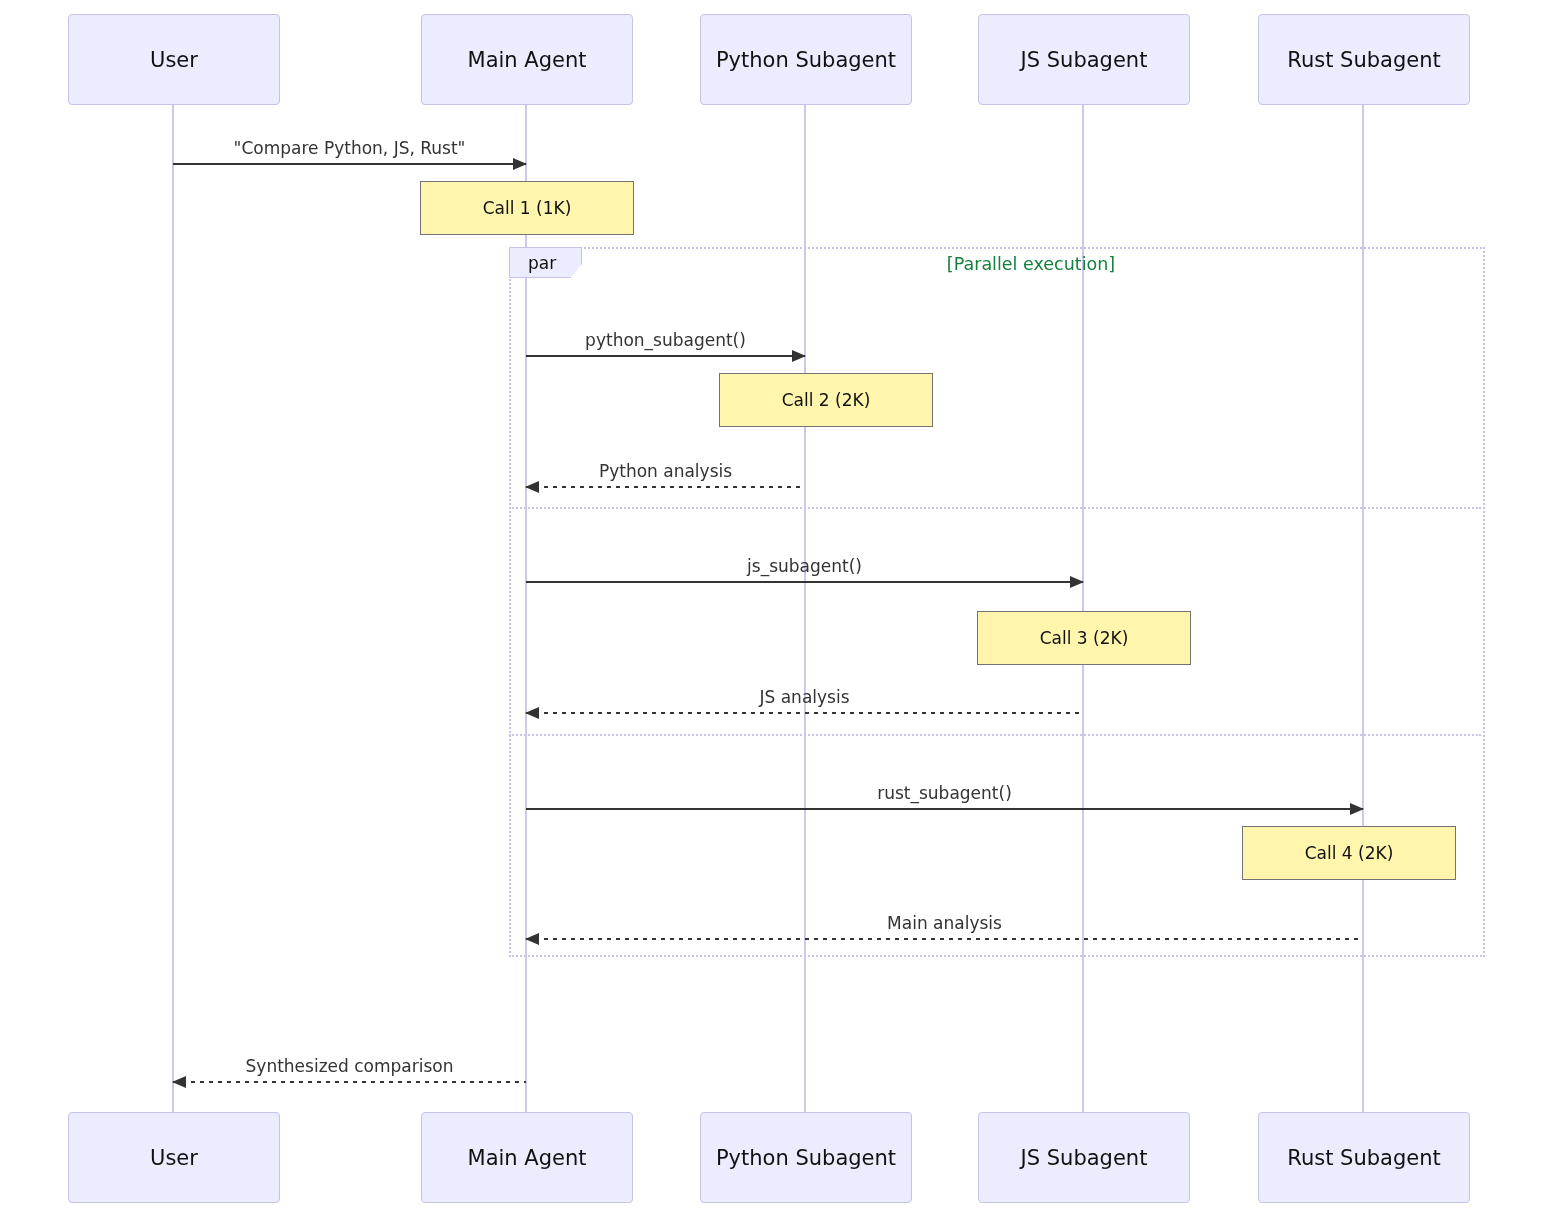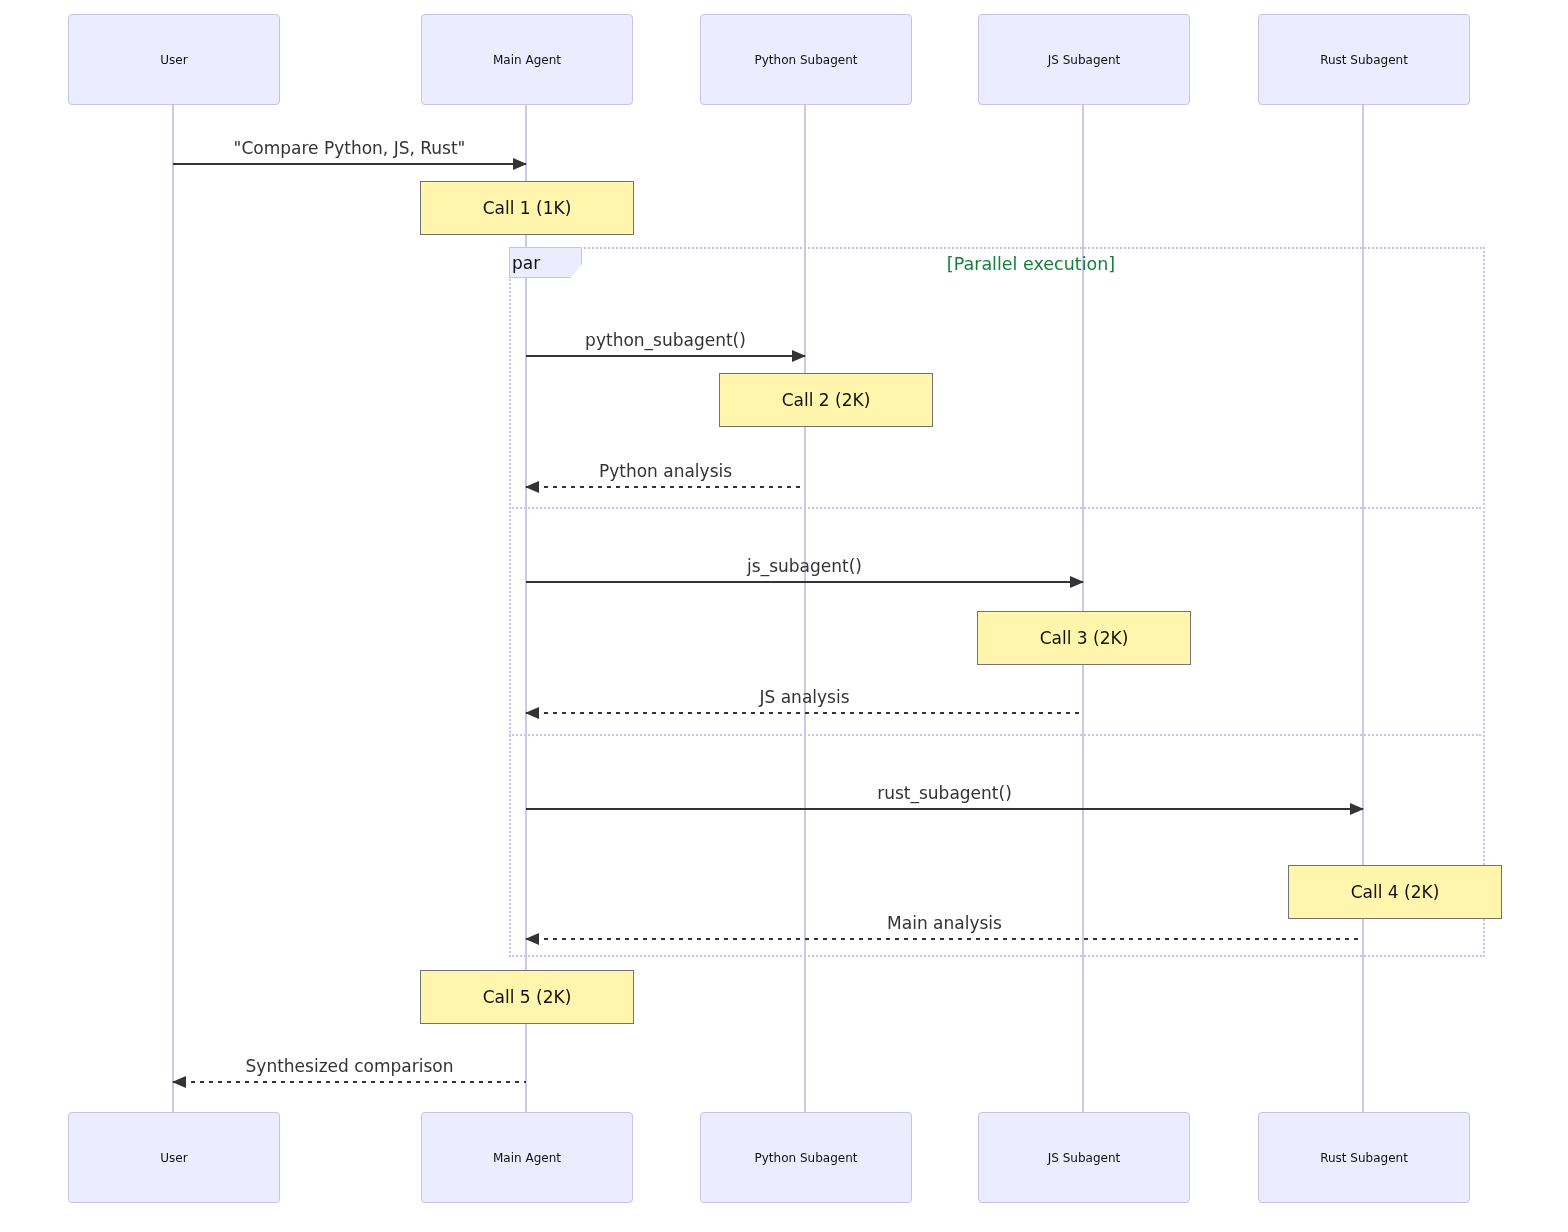--- a/index.html
+++ b/index.html
@@ -8,33 +8,33 @@
     font-family:"DejaVu Sans","Liberation Sans",sans-serif; color:#111;
     overflow:hidden;
   }
   
   .lifeline { position:absolute; top:103px; height:1009px; width:2px; background:#cfc6ea; z-index:1; }
   
   .actor {
     position:absolute; width:210px; height:89px; background:#ECECFF;
     border:1px solid #c6c2e9; border-radius:4px; z-index:4;
     display:flex; align-items:center; justify-content:center;
-    font-size:12px; color:#111;
+    font-size:21px; color:#111;
   }
   
   .par-frame { position:absolute; left:509px; top:247px; width:972px; height:706px;
     border:2px dotted #c9c1ee; z-index:2; }
   .par-divider { position:absolute; left:509px; width:972px; height:0;
     border-top:2px dotted #c9c1ee; z-index:2; }
   .par-label {
     position:absolute; left:509px; top:247px; width:73px; height:31px;
     background:#ECECFF; border:1px solid #c6c2e9; z-index:3;
     clip-path:polygon(0 0, 100% 0, 100% 55%, 84% 100%, 0 100%);
     display:flex; align-items:center; justify-content:flex-start;
-    padding-left:2px; box-sizing:border-box; font-size:17px; color:#111;
+    padding-left:18px; box-sizing:border-box; font-size:17px; color:#111;
   }
   .par-title { position:absolute; top:254px; left:1031px; transform:translateX(-50%);
     font-size:17.5px; color:#15803d; z-index:3; white-space:nowrap; }
   
   .msg { position:absolute; height:0; z-index:3; }
   .msg-line { position:absolute; left:0; right:0; top:-2px; height:2px; background:#333; }
   .msg-line.dashed { background:none;
     background-image:repeating-linear-gradient(90deg,#333 0 4px,transparent 4px 9px); }
   .head { position:absolute; top:-7px; width:0; height:0;
     border-top:6px solid transparent; border-bottom:6px solid transparent; }
@@ -114,29 +114,28 @@
     <div class="msg-line dashed"></div>
     <div class="head left"></div>
   </div>
 
   <div class="msg" style="left:526px; top:810px; width:837px;">
     <div class="msg-label">rust_subagent()</div>
     <div class="msg-line"></div>
     <div class="head right"></div>
   </div>
 
-  <div class="note" style="left:1288px; top:826px;margin-top:39px;">Call 4 (2K)</div>
+  <div class="note" style="left:1242px; top:826px;">Call 4 (2K)</div>
 
   <div class="msg" style="left:526px; top:940px; width:837px;">
     <div class="msg-label">Main analysis</div>
     <div class="msg-line dashed"></div>
     <div class="head left"></div>
   </div>
 
-  <div class="note" style="left:420px; top:970px;">Call 5 (2K)</div>
 
   <div class="msg" style="left:173px; top:1083px; width:353px;">
     <div class="msg-label">Synthesized comparison</div>
     <div class="msg-line dashed"></div>
     <div class="head left"></div>
   </div>
 
 </div>
 
 </body></html>

